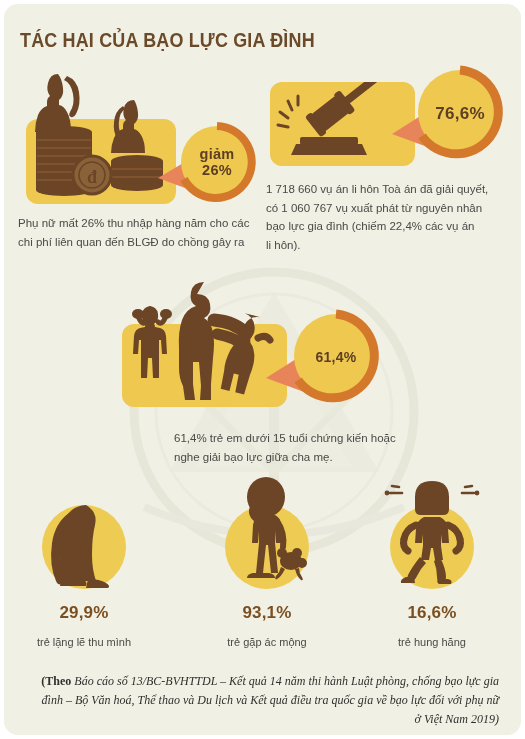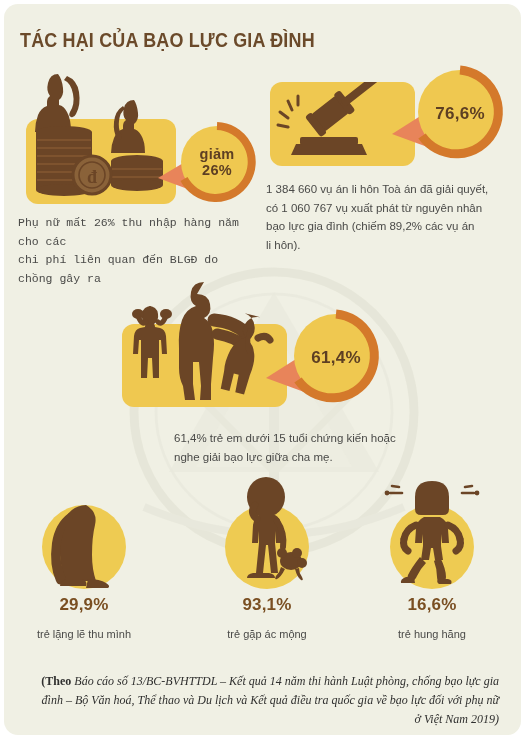--- a/index.html
+++ b/index.html
@@ -61,20 +61,21 @@
     line-height:1.12;
     text-align:center;
   }
   
   .stat{position:absolute;text-align:center;width:170px;}
   .stat .circle{
     position:relative;
     width:96px;height:96px;margin:0 auto;
   }
   .stat .pct{
+    margin-top:8px;
     font-size:17px;font-weight:bold;color:#7a4f22;
     font-family:"Liberation Sans Narrow","Liberation Sans",sans-serif;
     letter-spacing:.2px;
   }
   .stat .cap{
     margin-top:13px;
     font-size:11px;color:#4a4a48;
   }
   
   .footer{
@@ -157,21 +158,21 @@
         <circle cx="63" cy="46" r="36" fill="#efc850"></circle>
         <path d="M63 10 A36 36 0 1 1 30 63" fill="none" stroke="#d4792b" stroke-width="8" stroke-linecap="butt"></path>
       </svg>
       <div class="donut-label" style="left:27px;top:0;width:72px;height:92px;font-size:14.5px;">
         <span>giảm</span>
         <span>26%</span>
       </div>
     </div>
   </div>
 
-  <div class="bodytext" style="left:14px;top:210px;width:232px;font-family:Liberation Mono, monospace;">
+  <div class="bodytext" style="left:14px;top:210px;width:232px;">
     <div>Phụ nữ mất 26% thu nhập hàng năm cho các</div>
     <div>chi phí liên quan đến BLGĐ do chồng gây ra</div>
   </div>
 
   <div style="position:absolute;left:262px;top:56px;width:250px;height:130px;">
 
     <div class="card" style="left:4px;top:22px;width:145px;height:84px;"></div>
 
     <svg style="position:absolute;left:4px;top:22px;width:145px;height:84px;" viewBox="0 0 145 84">
       <g fill="#6b4526">
@@ -202,23 +203,23 @@
         <circle cx="70" cy="52" r="42" fill="#efc850"></circle>
         <path d="M70 10 A42 42 0 1 1 32 76" fill="none" stroke="#d4792b" stroke-width="9"></path>
       </svg>
       <div class="donut-label" style="left:28px;top:0;width:84px;height:108px;font-size:17px;">
         <span>76,6%</span>
       </div>
     </div>
   </div>
 
   <div class="bodytext" style="left:262px;top:176px;width:242px;text-align:justify;">
-    <div>1 384 660 vụ án li hôn Toà án đã giải quyết,</div>
+    <div>1 718 660 vụ án li hôn Toà án đã giải quyết,</div>
     <div>có 1 060 767 vụ xuất phát từ nguyên nhân</div>
-    <div>bạo lực gia đình (chiếm 89,2% các vụ án</div>
+    <div>bạo lực gia đình (chiếm 22,4% các vụ án</div>
     <div>li hôn).</div>
   </div>
 
   <div style="position:absolute;left:118px;top:272px;width:290px;height:160px;">
 
     <div class="card" style="left:0px;top:48px;width:165px;height:83px;"></div>
 
     <svg style="position:absolute;left:0;top:0;width:200px;height:140px;" viewBox="0 0 200 140">
       <g fill="#6b4526">
 
@@ -247,21 +248,21 @@
         <path d="M136 62 q8 -4 12 2" stroke="#6b4526" stroke-width="7" fill="none" stroke-linecap="round"></path>
       </g>
     </svg>
 
     <div class="callout" style="left:142px;top:28px;width:125px;height:108px;">
       <svg viewBox="0 0 125 108" style="width:125px;height:108px;position:absolute;left:0;top:0;">
         <path d="M2 74 L62 36 L62 96 Z" fill="#e8845a"></path>
         <circle cx="72" cy="52" r="42" fill="#efc850"></circle>
         <path d="M72 10 A42 42 0 1 1 34 76" fill="none" stroke="#d4792b" stroke-width="9"></path>
       </svg>
-      <div class="donut-label" style="left:30px;top:0;width:84px;height:108px;font-size:17px;">
+      <div class="donut-label" style="left:30px;top:0;width:84px;height:108px;font-size:14px;">
         <span>61,4%</span>
       </div>
     </div>
   </div>
 
   <div class="bodytext" style="left:138px;top:425px;width:280px;margin-left:32px;">
     <div>61,4% trẻ em dưới 15 tuổi chứng kiến hoặc</div>
     <div>nghe giải bạo lực giữa cha mẹ.</div>
   </div>
 

